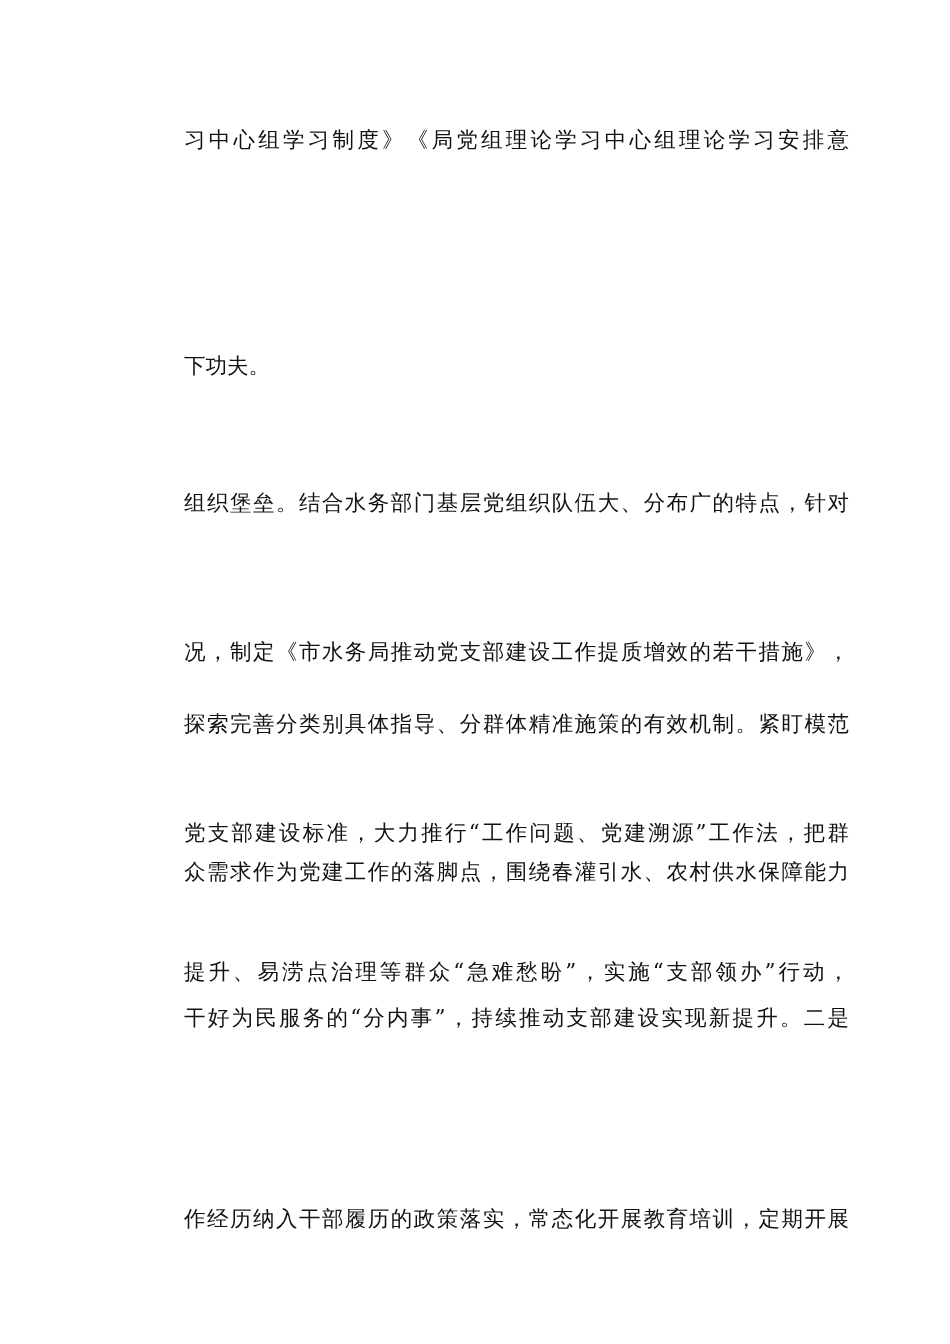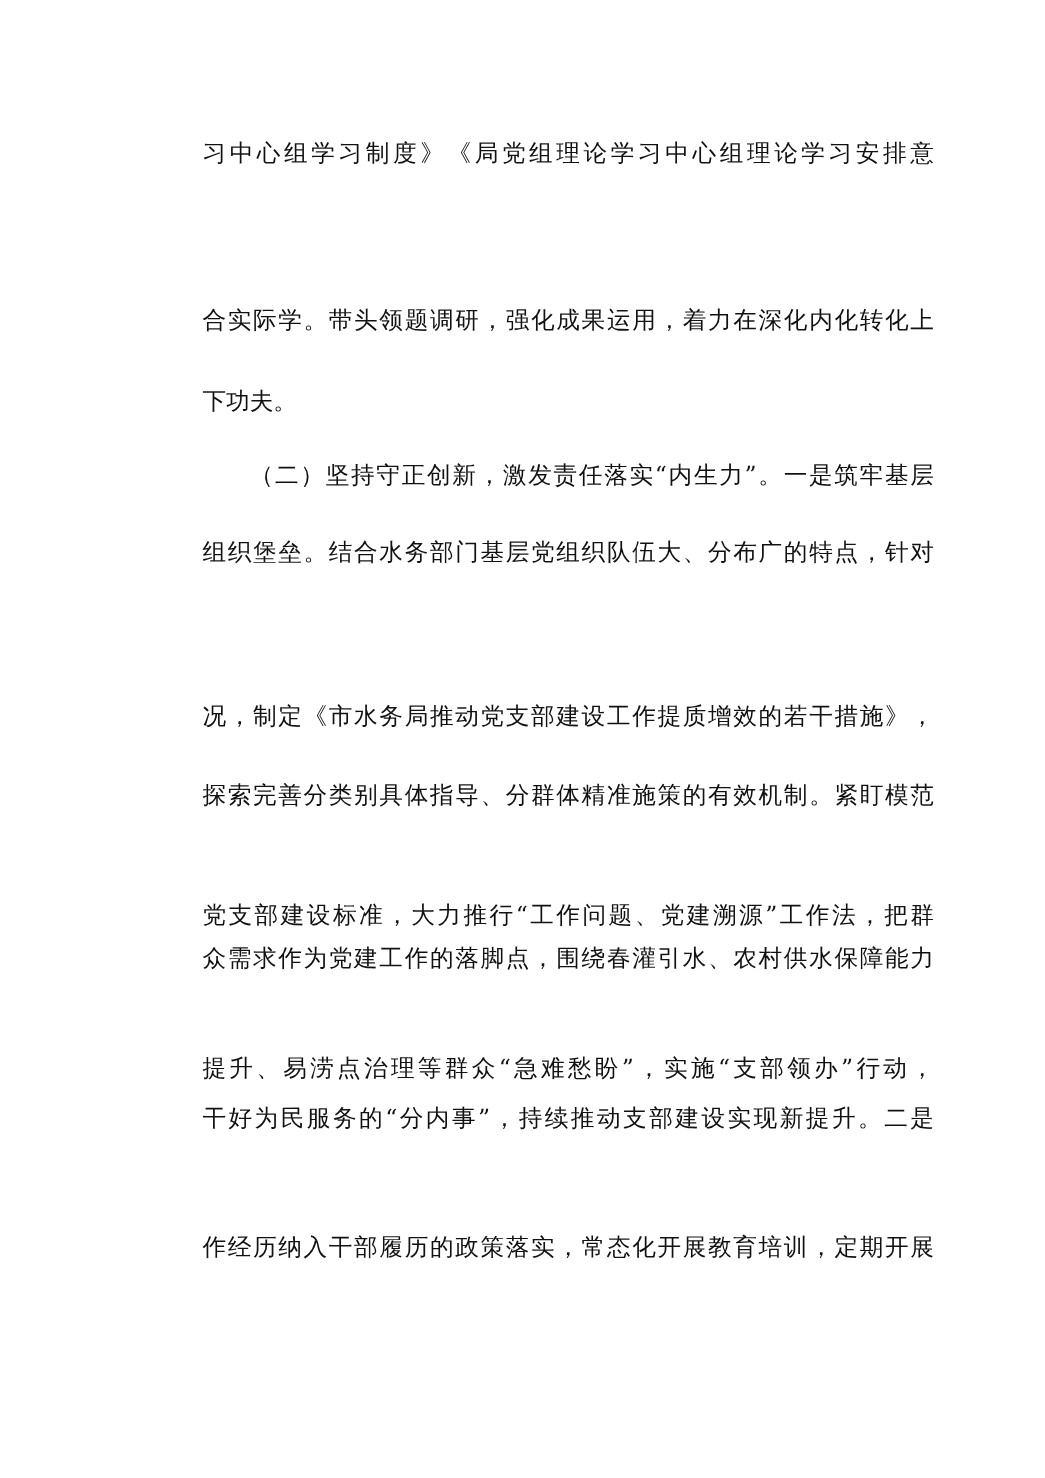--- a/index.html
+++ b/index.html
@@ -44,25 +44,23 @@
       left: 186px;
       width: 622px;
     }
   </style>
 </head>
 <body>
 
 <div class="page">
 
   <div class="line" style="top:125px">习中心组学习制度》《局党组理论学习中心组理论学习安排意</div>
-  <div class="line" style="top:277px">合实际学。带头领题调研，强化成果运用，着力在深化内化转化上</div>
   <div class="line last" style="top:351px">下功夫。</div>
 
-  <div class="line indent" style="top:418px">（二）坚持守正创新，激发责任落实“内生力”。一是筑牢基层</div>
   <div class="line" style="top:488px">组织堡垒。结合水务部门基层党组织队伍大、分布广的特点，针对</div>
   <div class="line" style="top:709px">探索完善分类别具体指导、分群体精准施策的有效机制。紧盯模范</div>
   <div class="line" style="top:637px">况，制定《市水务局推动党支部建设工作提质增效的若干措施》，</div>
   <div class="line" style="top:818px">党支部建设标准，大力推行“工作问题、党建溯源”工作法，把群</div>
   <div class="line" style="top:857px">众需求作为党建工作的落脚点，围绕春灌引水、农村供水保障能力</div>
   <div class="line" style="top:957px">提升、易涝点治理等群众“急难愁盼”，实施“支部领办”行动，</div>
   <div class="line" style="top:1003px">干好为民服务的“分内事”，持续推动支部建设实现新提升。二是</div>
-  <div class="line" style="top:1120px">作经历纳入干部履历的政策落实，常态化开展教育培训，定期开展</div>
+  <div class="line" style="top:1204px">作经历纳入干部履历的政策落实，常态化开展教育培训，定期开展</div>
 </div>
 
 </body></html>

